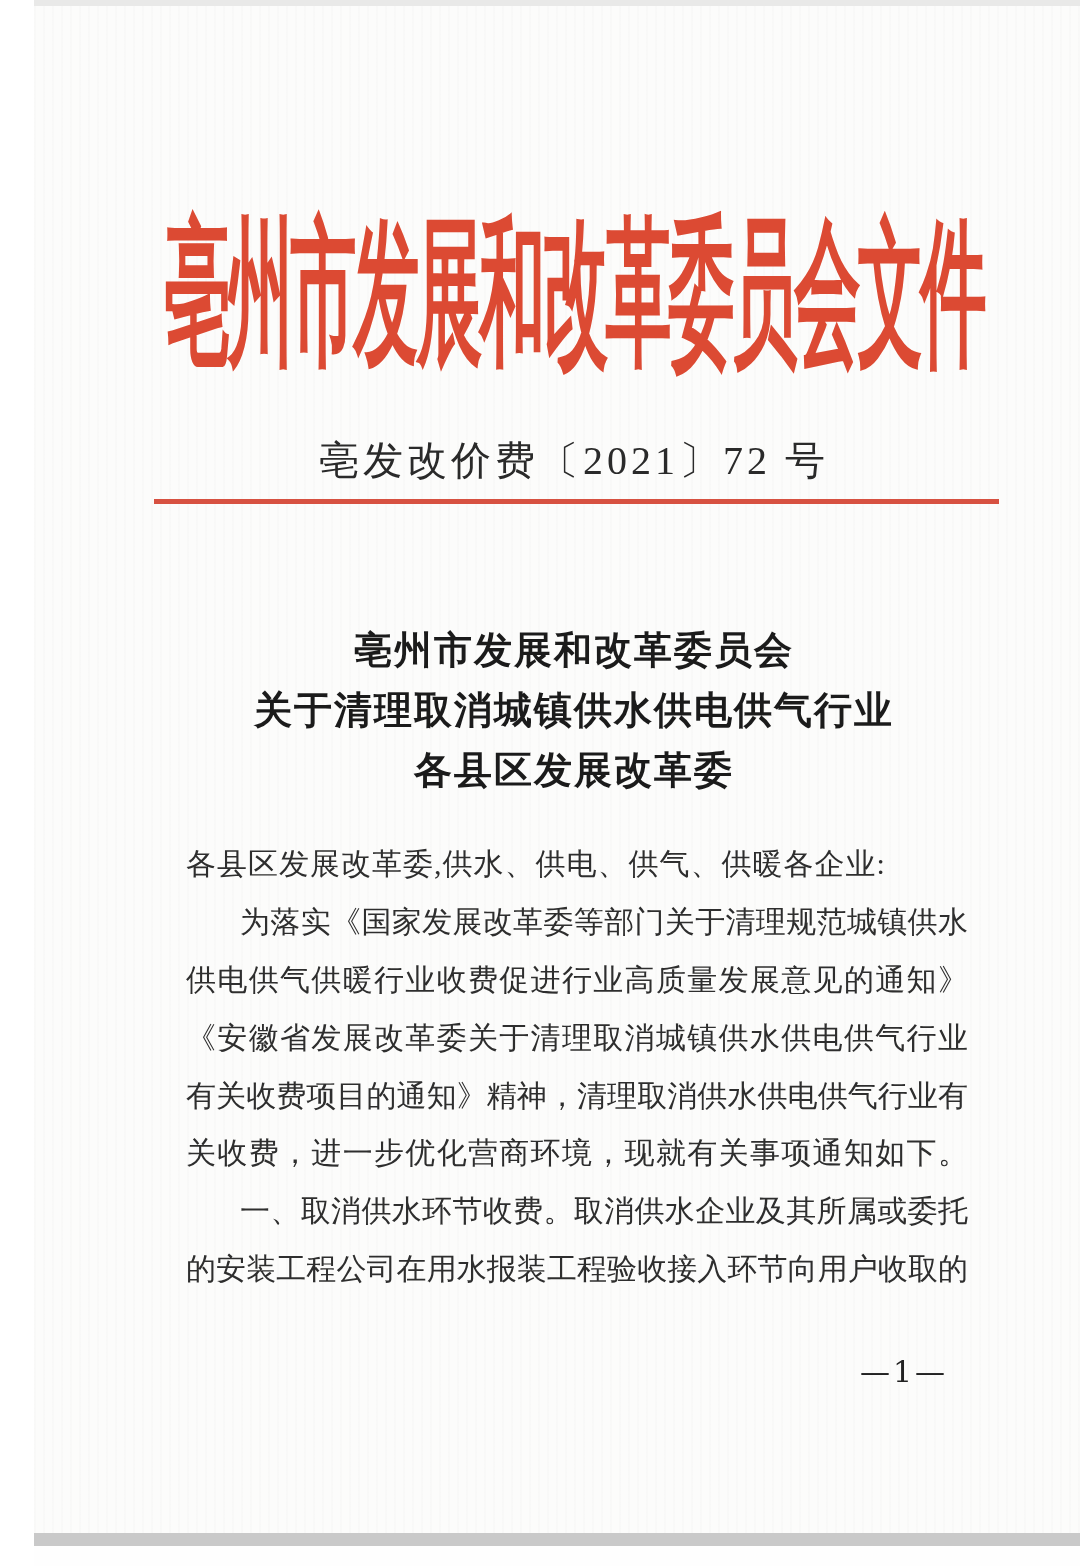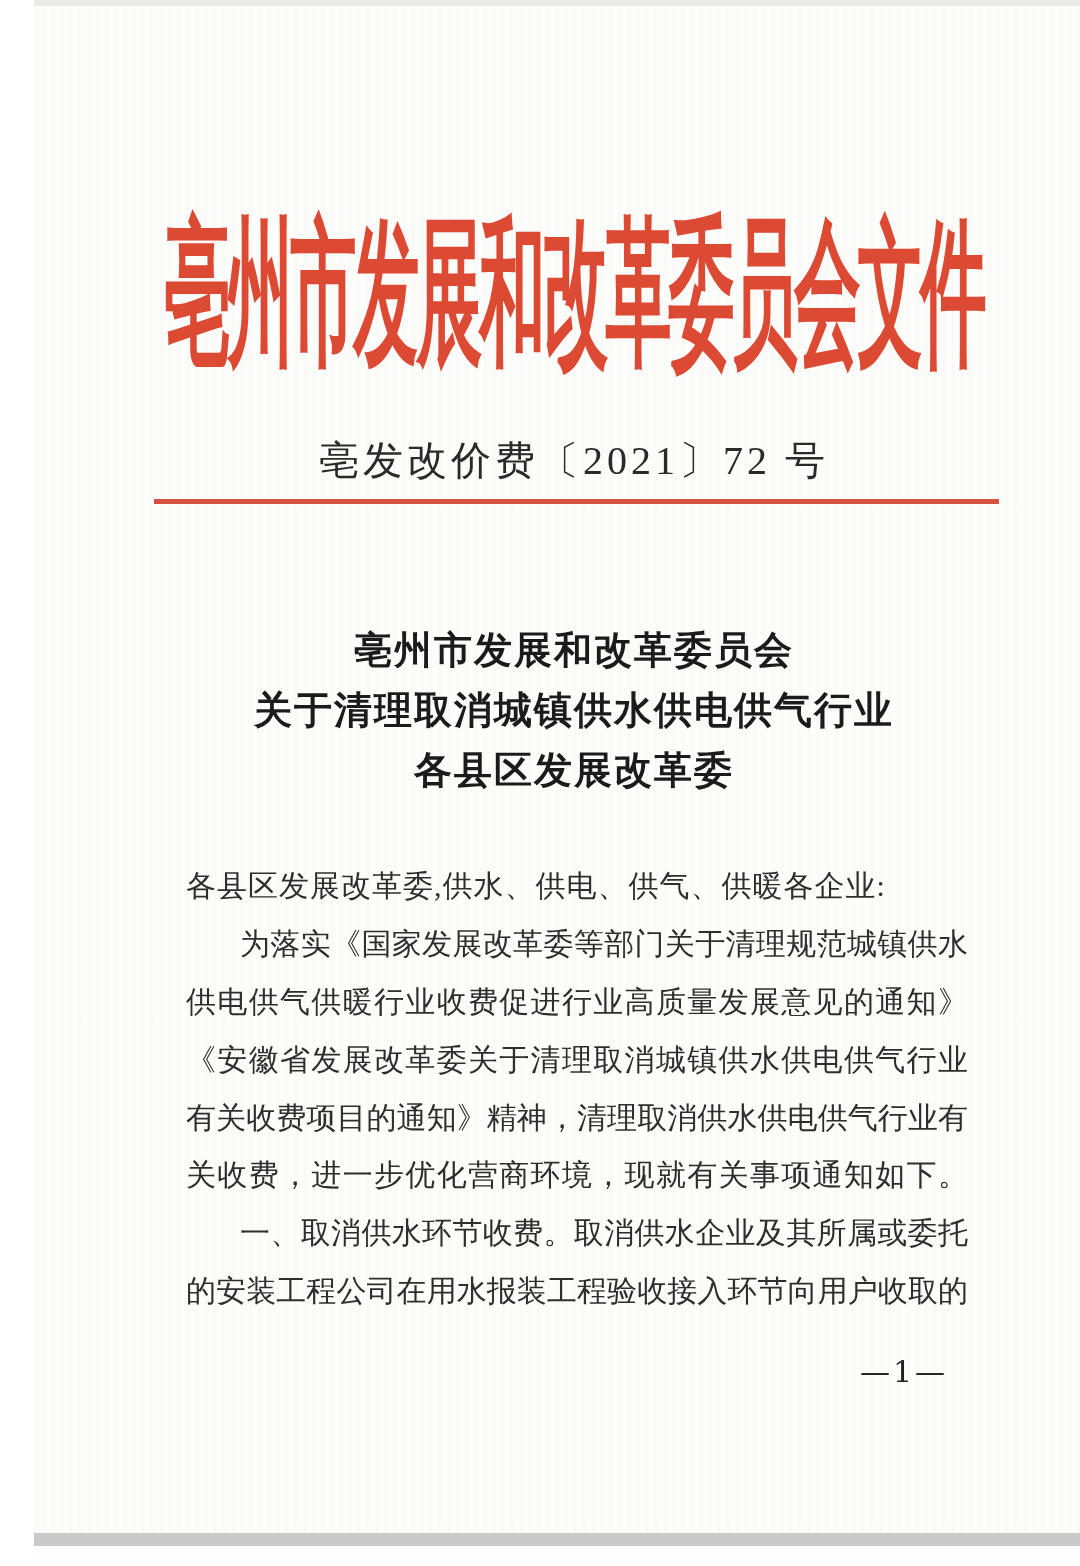--- a/index.html
+++ b/index.html
@@ -34,21 +34,21 @@
     position:absolute; top:499px; left:120px; width:845px; height:5px;
     background:#d75141;
   }
   .doc-title {
     position:absolute; top:620px; left:0; width:1080px;
     text-align:center;
     font-weight:bold; font-size:38px; line-height:60px; letter-spacing:2px;
     color:#1b1b1b;
   }
   .body-block {
-    position:absolute; top:858px; left:152px; width:782px;
+    position:absolute; top:836px; left:152px; width:782px;
     color:#2e2e2e;
   }
   .body-line {
     display:flex; justify-content:space-between; align-items:center;
     height:57.8px; font-size:30px; white-space:nowrap;
   }
   .body-line.no-justify { justify-content:flex-start; letter-spacing:1px; }
   .body-line.indent { padding-left:54px; }
   .page-number {
     position:absolute; top:1352px; left:826px;

